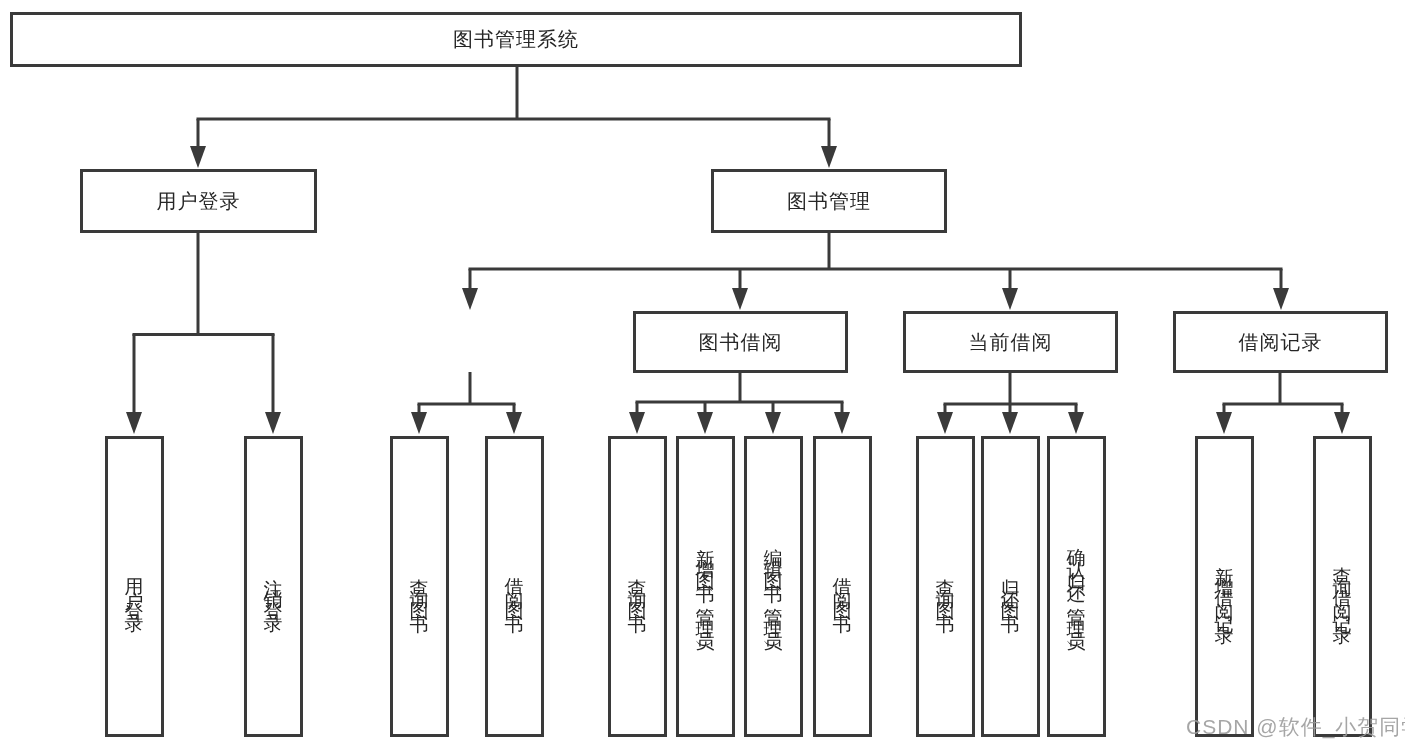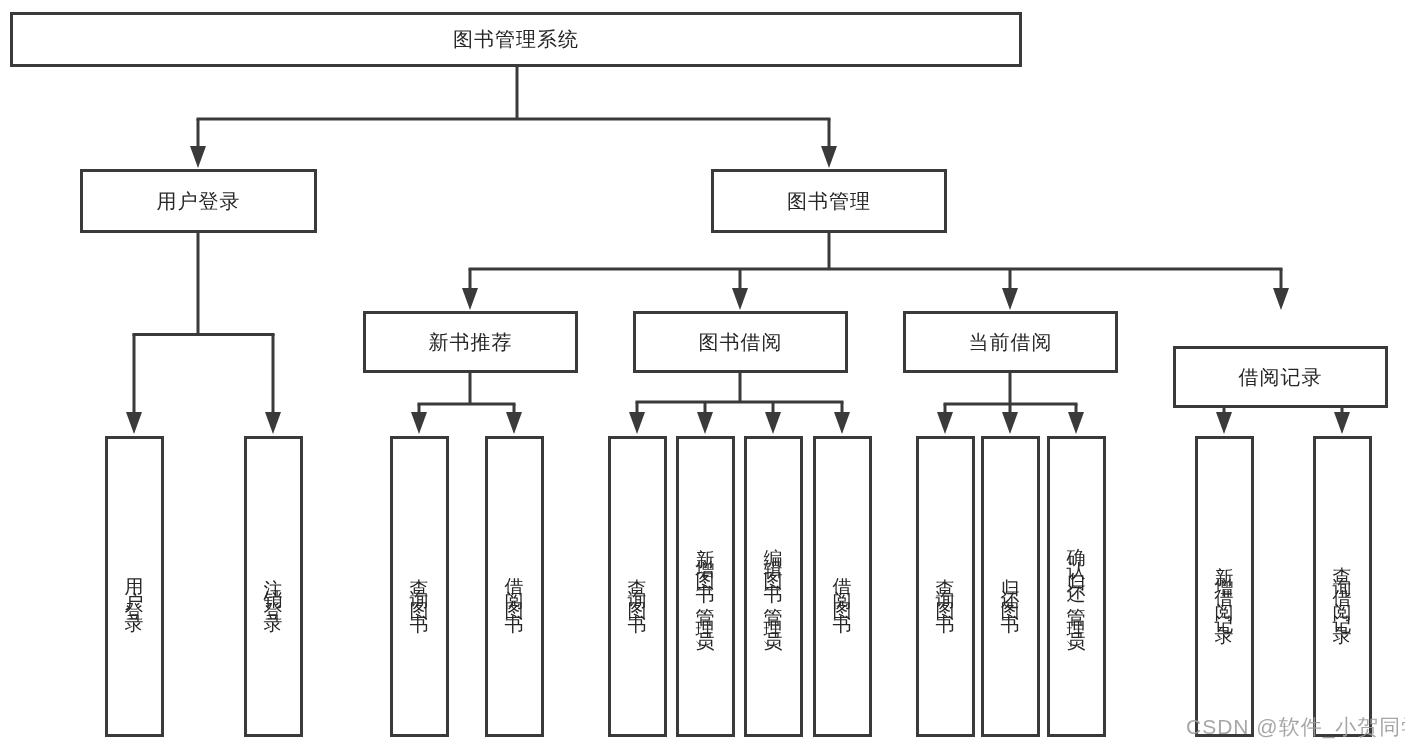--- a/index.html
+++ b/index.html
@@ -125,30 +125,27 @@
     <span class="lbl">图书管理系统</span>
   </div>
 
   <div class="box hnode" style="left:80px;top:169px;width:237px;height:64px;">
     <span class="lbl">用户登录</span>
   </div>
   <div class="box hnode" style="left:711px;top:169px;width:236px;height:64px;">
     <span class="lbl">图书管理</span>
   </div>
 
-  <div class="box hnode" style="left:363px;top:311px;width:215px;height:62px;">
-    <span class="lbl">新书推荐</span>
-  </div>
   <div class="box hnode" style="left:903px;top:311px;width:215px;height:62px;">
     <span class="lbl">当前借阅</span>
   </div>
   <div class="box hnode" style="left:633px;top:311px;width:215px;height:62px;">
     <span class="lbl">图书借阅</span>
   </div>
-  <div class="box hnode" style="left:1173px;top:311px;width:215px;height:62px;margin-top:35px;">
+  <div class="box hnode" style="left:1173px;top:311px;width:215px;height:62px;">
     <span class="lbl">借阅记录</span>
   </div>
 
   <div class="box vnode" style="left:105px;top:436px;width:59px;height:301px;">
     <span class="lbl">用户登录</span>
   </div>
   <div class="box vnode" style="left:244px;top:436px;width:59px;height:301px;">
     <span class="lbl">注销登录</span>
   </div>
 

